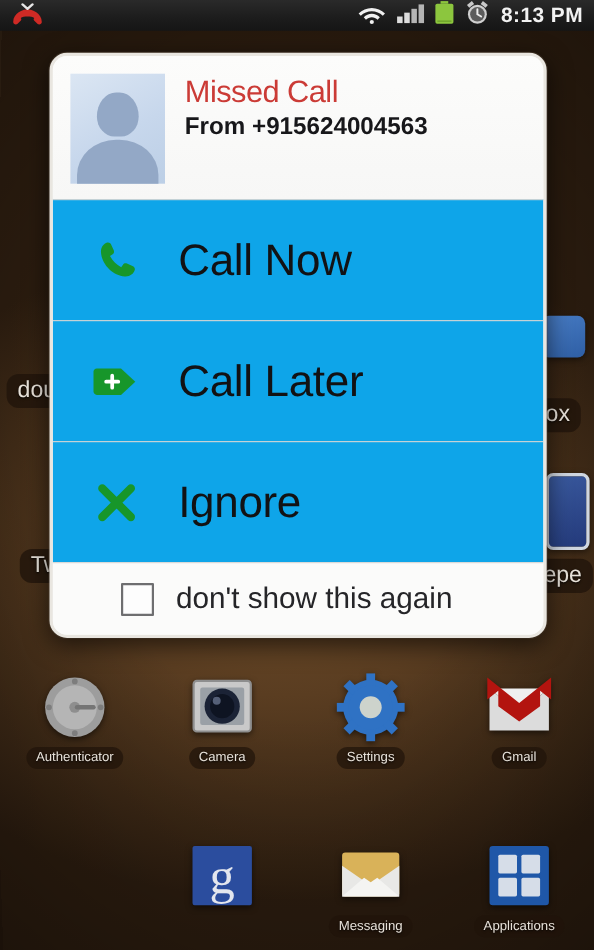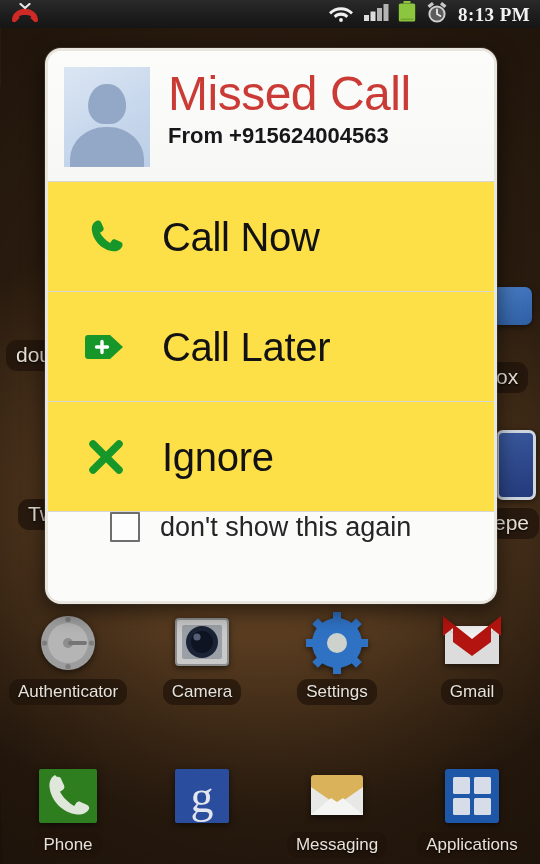--- a/index.html
+++ b/index.html
@@ -39,21 +39,21 @@
 
   
   #status-bar {
     position: absolute; top: 0; left: 0;
     width: 540px; height: 28px;
     background: linear-gradient(180deg, #2a2a2a 0%, #1d1d1d 55%, #151515 100%);
     display: flex; align-items: center;
     z-index: 40;
   }
   .sb-left { display: flex; align-items: center; padding-left: 8px; gap: 6px; }
-  .sb-right { margin-left: auto; display: flex; align-items: center; gap: 9px; padding-right: 10px; font-family: Liberation Serif, serif; }
+  .sb-right { margin-left: auto; display: flex; align-items: center; gap: 9px; padding-right: 10px; }
 
   .missed-call-glyph { width: 34px; height: 22px; position: relative; }
   .clock-time {
     color: #f2f2f2; font-size: 19px; font-weight: bold;
     letter-spacing: .4px; line-height: 1;
   }
 
   
   .app-cell {
     position: absolute;
@@ -64,21 +64,21 @@
   .app-glyph {
     width: 62px; height: 62px;
     margin: 0 auto 5px;
     position: relative;
     filter: drop-shadow(0 2px 3px rgba(0,0,0,.55));
   }
   .app-label {
     display: inline-block;
     max-width: 118px;
     color: #e8e2da;
-    font-size: 17px;
+    font-size: 12px;
     padding: 2px 9px 3px;
     border-radius: 11px;
     background: rgba(32,20,10,.72);
     white-space: nowrap;
     overflow: hidden;
     text-overflow: clip;
     text-shadow: 0 1px 2px rgba(0,0,0,.9);
     line-height: 1.25;
   }
 
@@ -144,61 +144,61 @@
     border-radius: 48% 48% 10% 10% / 70% 70% 12% 12%;
   }
 
   #header-text {
     padding-left: 18px;
     padding-top: 2px;
     min-width: 0;
   }
   #dialog-title {
     color: #cb3b36;
-    font-size: 48px;
+    font-size: 28px;
     line-height: 1.05;
     font-weight: normal;
     letter-spacing: -0.5px;
     white-space: nowrap;
   }
   #dialog-subtitle {
     margin-top: 4px;
     color: #17171a;
     font-size: 22px;
     font-weight: bold;
     white-space: nowrap;
   }
 
   .dialog-row {
     display: flex;
     align-items: center;
     height: 110px;
     padding-left: 26px;
     border-top: 1px solid #d6d6d4;
-    background: #fde047;
+    background: #0ea5e9;
   }
   .row-icon {
     width: 64px; height: 56px;
     flex: 0 0 auto;
     position: relative;
     display: flex; align-items: center; justify-content: center;
   }
   .row-label {
     padding-left: 24px;
     font-size: 40px;
     color: #121214;
     font-weight: normal;
     letter-spacing: -0.3px;
     line-height: 1;
   }
 
   #dialog-footer {
     display: flex;
-    align-items: flex-start;
-    height: 90px;
+    align-items: center;
+    height: 66px;
     padding-left: 62px;
     border-top: 1px solid #d6d6d4;
     background: #fbfbfa;
   }
   #dont-show-checkbox {
     width: 30px; height: 30px;
     flex: 0 0 auto;
     border: 2px solid #6e6e70;
     background: #fdfdfd;
     border-radius: 1px;
@@ -370,29 +370,20 @@
     <div class="app-glyph">
       <svg width="62" height="62" viewBox="0 0 62 62">
         <path d="M4 14 L4 52 L58 52 L58 14 L31 36 Z" fill="#dcdcdc"></path>
         <path d="M4 14 L31 36 L58 14 Z" fill="#efefef"></path>
         <path d="M2 4 L2 24 L12 16 L12 30 L31 44 L50 30 L50 16 L60 24 L60 4 L31 27 Z" fill="#b3140f"></path>
       </svg>
     </div>
     <span class="app-label">Gmail</span>
   </div>
 
-  <div class="app-cell" style="left:6px; top:765px;">
-    <div class="app-glyph">
-      <svg width="62" height="62" viewBox="0 0 62 62">
-        <rect x="2" y="4" width="58" height="54" rx="2" fill="#2e7d1e"></rect>
-        <path d="M18 10 C14 12 12 17 12.5 22 C14 36 26 48 40 49.5 C45 50 50 48 52 44 C52.6 42.4 51.8 40.7 50.3 40 L43.5 36.9 C42 36.2 40.2 36.7 39.2 38.1 L37.2 41 C31.6 38 26 32.4 23 26.8 L25.9 24.8 C27.3 23.8 27.8 22 27.1 20.5 L24 13.7 C23.3 12.2 21.6 11.4 20 12 Z" fill="#dfe6da"></path>
-      </svg>
-    </div>
-    <span class="app-label">Phone</span>
-  </div>
 
   <div class="app-cell" style="left:140px; top:765px;">
     <div class="app-glyph">
       <svg width="62" height="62" viewBox="0 0 62 62">
         <rect x="4" y="4" width="54" height="54" rx="2" fill="#2b4d9e"></rect>
         <text x="31" y="47" font-family="'Liberation Serif', serif" font-size="46" fill="#e3e6ee" text-anchor="middle">g</text>
       </svg>
     </div>
   </div>
 

